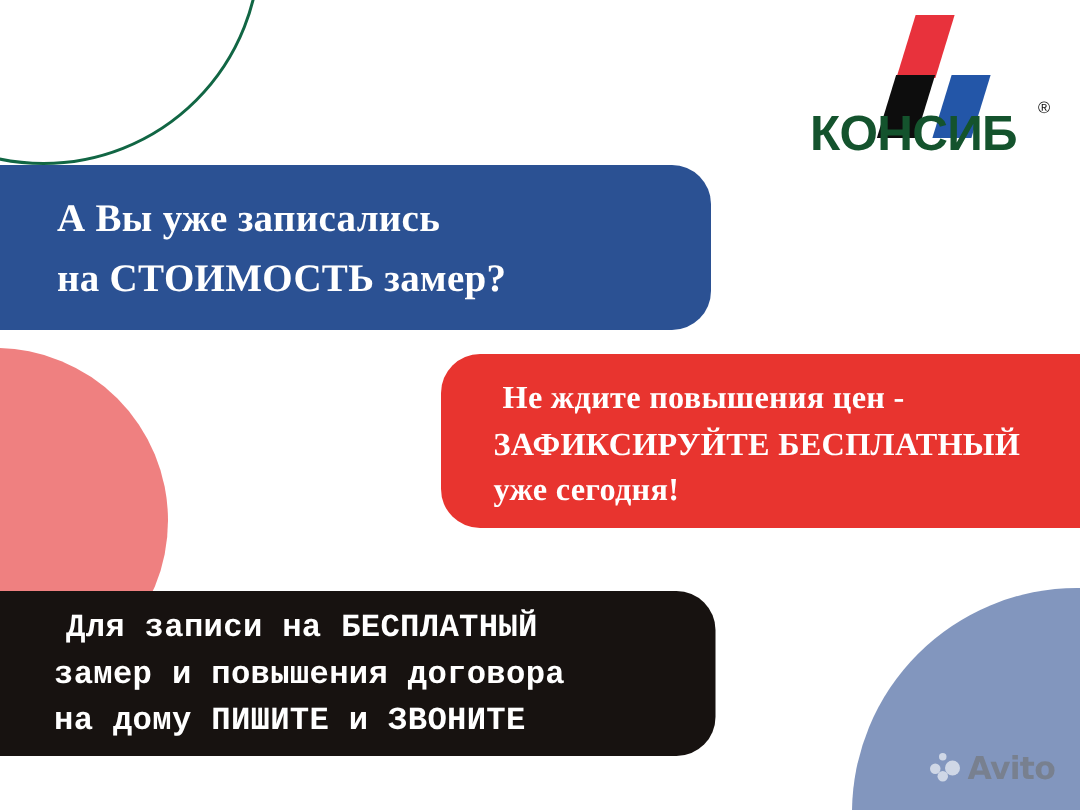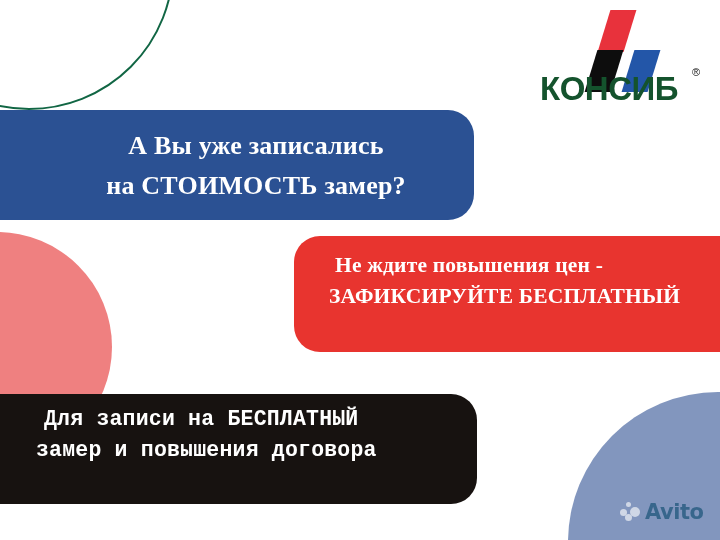--- a/index.html
+++ b/index.html
@@ -97,21 +97,20 @@
   }
 
   #blue-banner {
     left: 0px;
     top: 110px;
     width: 474px;
     height: 110px;
     background: #2b5193;
     border-radius: 0 26px 26px 0;
     padding: 16px 0 0 38px;
-    text-align: center;
   }
   #blue-banner .line {
     font-size: 26px;
     line-height: 1.52;
     letter-spacing: 0.2px;
   }
 
   #red-box {
     left: 294px;
     top: 236px;
@@ -168,21 +167,21 @@
     background: #ffffff;
   }
   #avito-dots i.d1 { left: 0px;  top: 7px;  width: 7px;  height: 7px; }
   #avito-dots i.d2 { left: 6px;  top: 0px;  width: 5px;  height: 5px; }
   #avito-dots i.d3 { left: 10px; top: 5px;  width: 10px; height: 10px; }
   #avito-dots i.d4 { left: 5px;  top: 12px; width: 7px;  height: 7px; }
   #avito-text {
     font-family: "DejaVu Sans", "Liberation Sans", sans-serif;
     font-weight: bold;
     font-size: 21px;
-    color: #0c4a6e;
+    color: #737373;
     line-height: 1;
     letter-spacing: -0.5px;
   }
 </style>
 </head>
 <body>
 
 <div id="poster">
 
   <div class="shape" id="green-ring"></div>
@@ -198,25 +197,27 @@
   </div>
 
   <div class="block" id="blue-banner">
     <div class="line l1">А Вы уже записались</div>
     <div class="line l2">на СТОИМОСТЬ замер?</div>
   </div>
 
   <div class="block" id="red-box">
     <div class="line l1">Не ждите повышения цен -</div>
     <div class="line l2">ЗАФИКСИРУЙТЕ БЕСПЛАТНЫЙ</div>
+    <div class="line l3">уже сегодня!</div>
   </div>
 
   <div class="block" id="black-box">
     <div class="line l1">Для записи на БЕСПЛАТНЫЙ</div>
     <div class="line l2">замер и повышения договора</div>
+    <div class="line l3">на дому ПИШИТЕ и ЗВОНИТЕ</div>
   </div>
 
   <div id="avito-watermark">
     <span id="avito-dots">
       <i class="d1"></i>
         <i class="d2"></i>
         <i class="d3"></i>
         <i class="d4"></i>
     </span>
     <span id="avito-text">Avito</span>

